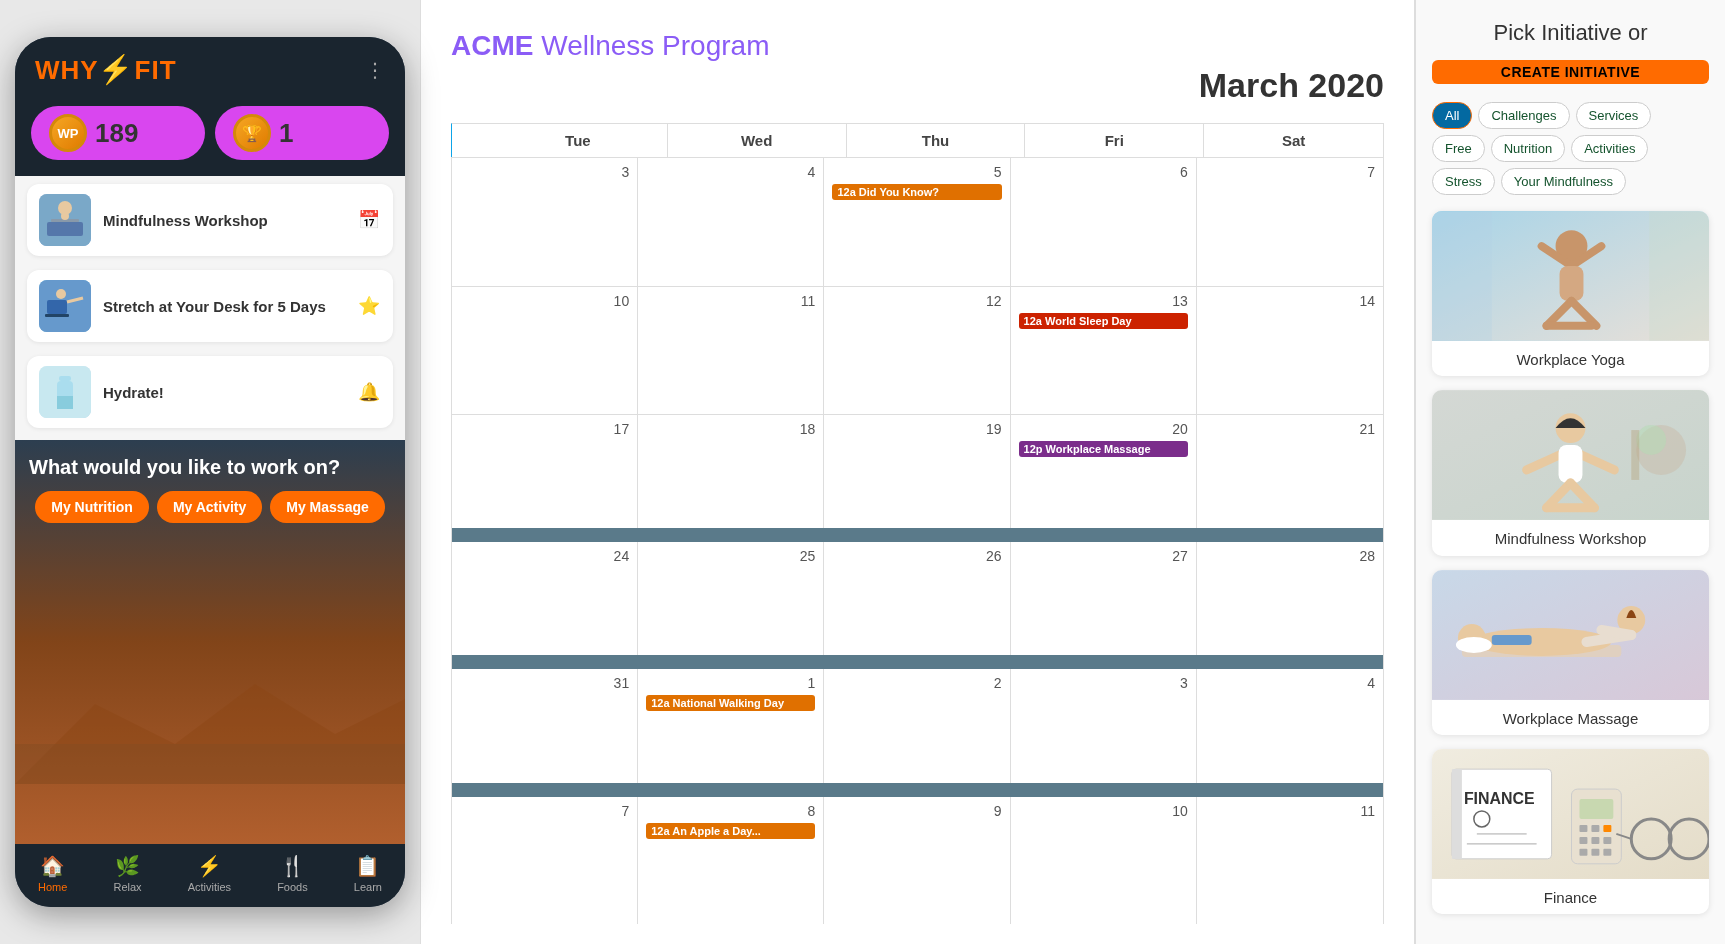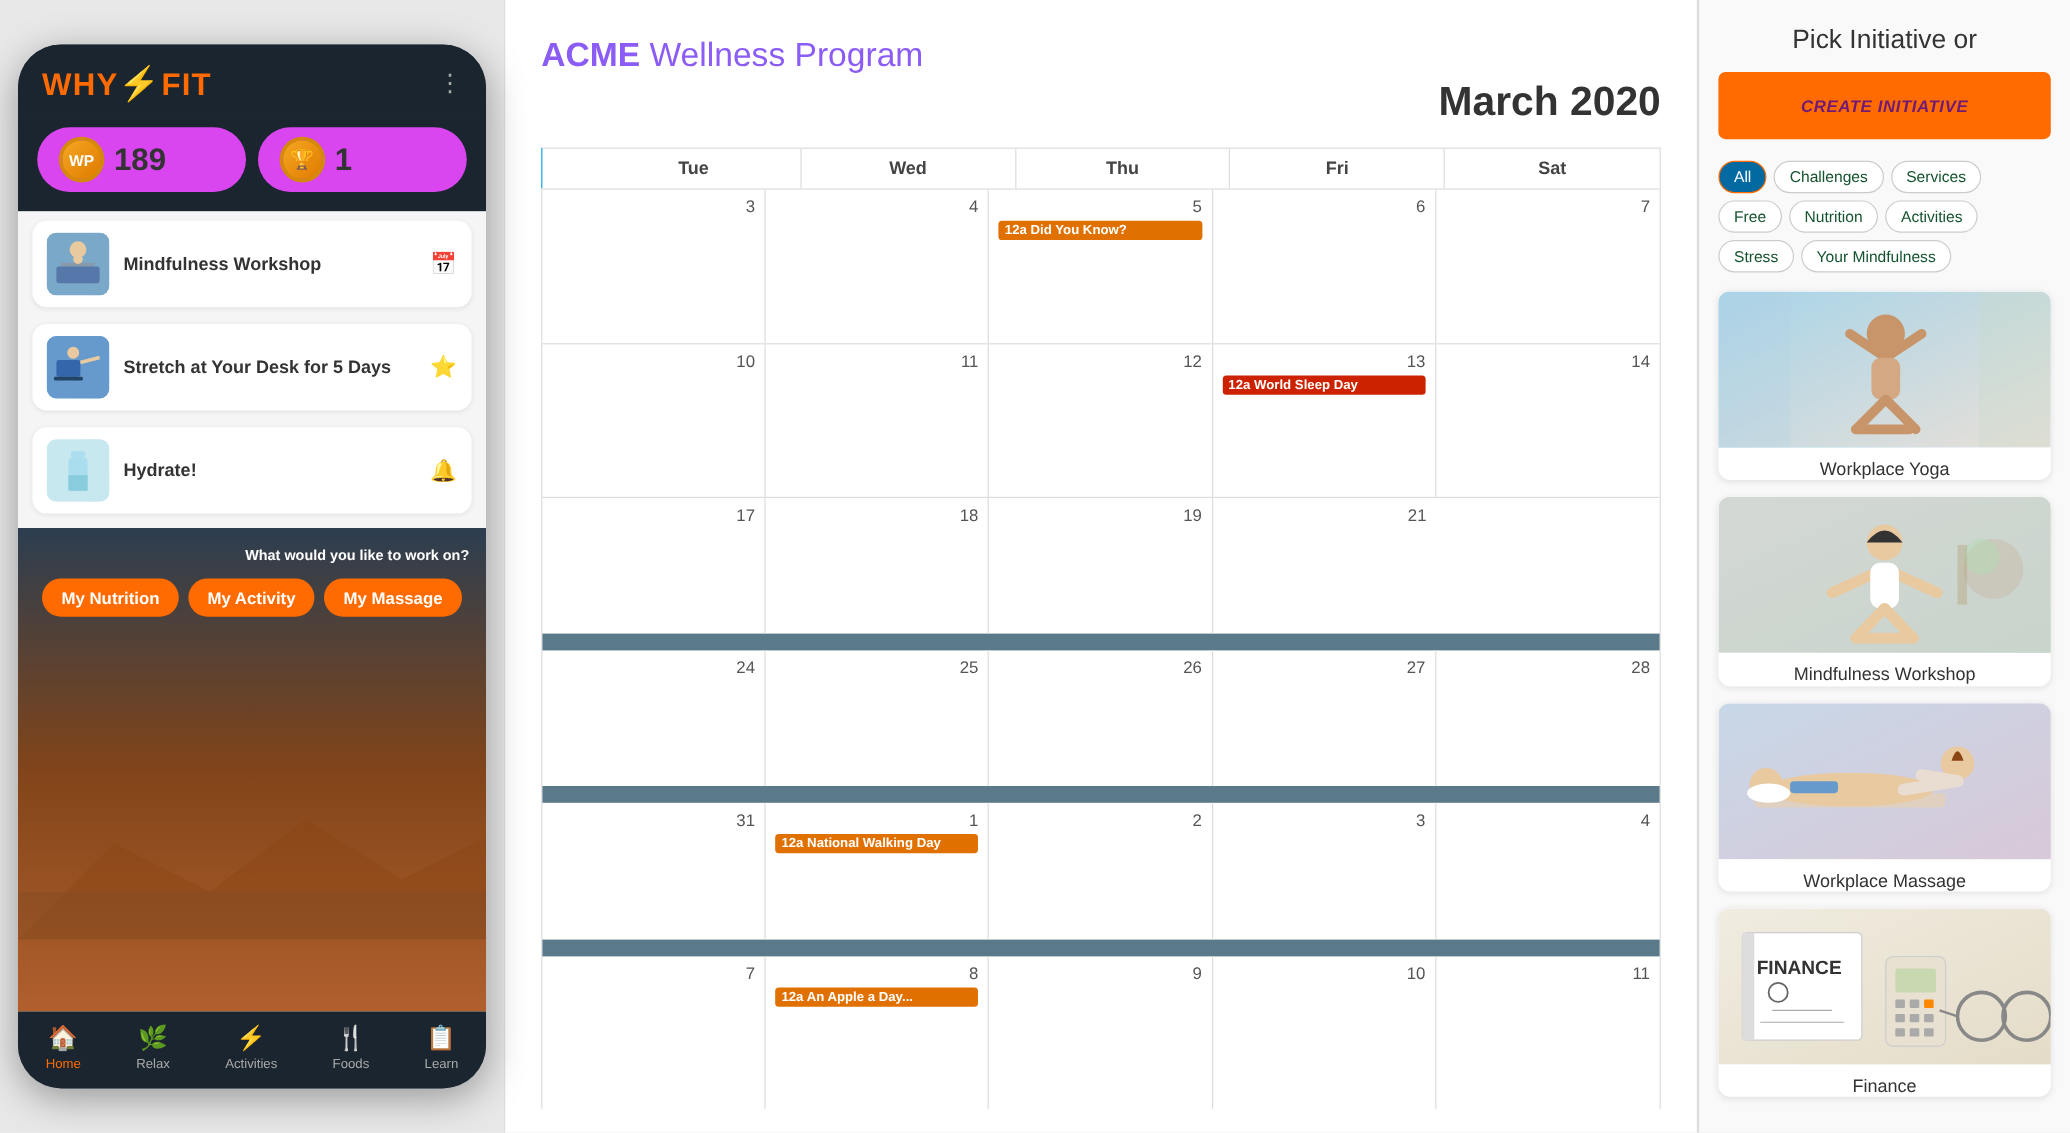--- a/index.html
+++ b/index.html
@@ -142,23 +142,23 @@
       position: relative;
     }
     .work-on-bg {
       position: absolute;
       inset: 0;
       background: linear-gradient(180deg, #2c3e50 0%, #8B4513 50%, #c0632a 100%);
       opacity: 0.9;
     }
     .work-on-label {
       color: #fff;
-      font-size: 12px;
+      font-size: 20px;
       font-weight: 600;
-      text-align: right;
+      text-align: left;
       position: relative;
       z-index: 1;
       margin-bottom: 12px;
     }
     .work-on-buttons {
       display: flex;
       gap: 8px;
       justify-content: center;
       position: relative;
       z-index: 1;
@@ -311,33 +311,32 @@
     }
     .init-title {
       font-size: 22px;
       font-weight: 400;
       color: #333;
       text-align: center;
       margin-bottom: 14px;
     }
     .create-btn {
       background: #ff6b00;
-      color: #701a75;
+      color: #000000;
       border: none;
       border-radius: 6px;
-      padding: 20px 20px;
+      padding: 4px 20px;
       font-size: 14px;
       font-weight: 700;
       letter-spacing: 0.5px;
       cursor: pointer;
       display: block;
       width: 100%;
       text-align: center;
       margin-bottom: 18px;
-      font-style: italic;
     }
     .filter-tags {
       display: flex;
       flex-wrap: wrap;
       gap: 6px;
       margin-bottom: 16px;
     }
     .tag {
       border-radius: 20px;
       padding: 5px 12px;
@@ -569,20 +568,24 @@
         <div class="cal-row" style="flex:1;">
           <div class="cal-cell">
               <div class="cal-day-num">17</div>
             </div>
           <div class="cal-cell">
               <div class="cal-day-num">18</div>
             </div>
           <div class="cal-cell">
               <div class="cal-day-num">19</div>
             </div>
+          <div class="cal-cell">
+            <div class="cal-day-num">20</div>
+            <div class="cal-event purple">12p Workplace Massage</div>
+          </div>
           <div class="cal-cell">
               <div class="cal-day-num">21</div>
             </div>
         </div>
         <div class="cal-band"></div>
       </div>
 
       <div style="display:flex;flex-direction:column;flex:1;">
         <div class="cal-row" style="flex:1; border-top:none;">
           <div class="cal-cell">

